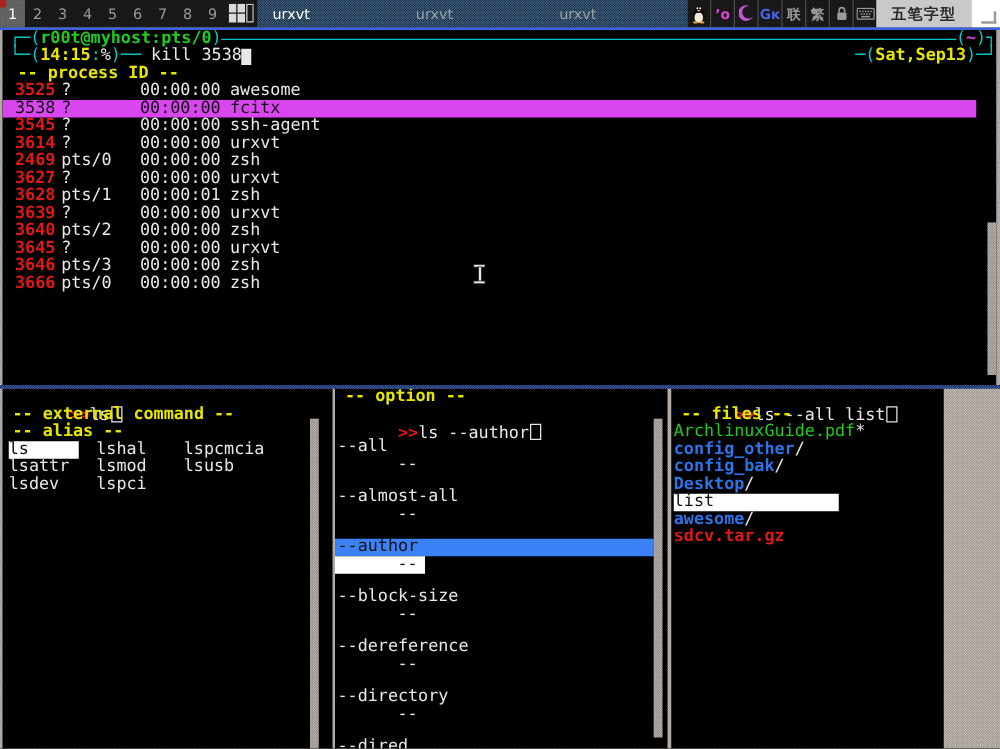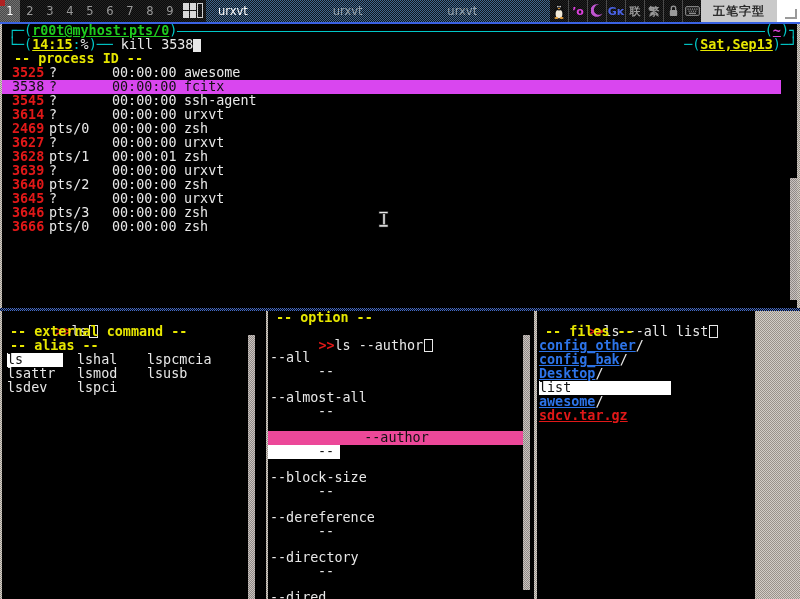--- a/index.html
+++ b/index.html
@@ -53,40 +53,40 @@
   .t-main{left:2px;top:24px;width:795px;height:284px;}
   .t-left{left:2px;top:311px;width:264px;height:288px;}
   .t-mid{left:268px;top:311px;width:266px;height:288px;}
   .t-right{left:537px;top:311px;width:218px;height:288px;}
   .hsep{position:absolute;left:0;top:308px;width:800px;height:3px;}
   .tl{height:14px;line-height:14px;font-size:13.4px;white-space:pre;}
   .pline{display:flex;align-items:center;padding-left:6px;}
   .rule{flex:1;height:1px;background:#00c8c8;}
   .spacer{flex:1;}
   .cy{color:#00c8c8;} .gr{color:#1ecb1e;} .ye{color:#e6e600;} .wh{color:#e8e8e8;}
-  .mg{color:#d645d6;} .rd{color:#e01818;} .bl{color:#2d74e8;} .b{font-weight:bold;text-decoration:underline;}
+  .mg{color:#d645d6;} .rd{color:#e01818;} .bl{color:#2d74e8;} .b{font-weight:bold;}
   .cursor-fill{display:inline-block;width:8px;height:13px;background:#e8e8e8;vertical-align:-2px;}
   .cursor-hollow{display:inline-block;width:7px;height:11px;border:1px solid #e8e8e8;vertical-align:-2px;margin-left:1px;}
   .hdr{padding-left:8px;color:#e6e600;font-weight:bold;}
   .prompt-line{padding-left:5px;}
   .p-sym{color:#e01818;font-weight:bold;}
 
   .prow{height:14px;line-height:14px;font-size:13.4px;white-space:pre;width:779px;padding-left:10px;box-sizing:border-box;}
   .prow span{display:inline-block;}
   .prow .c-pid{width:37px;color:#e01818;font-weight:bold;}
   .prow .c-tty{width:63px;}
   .prow .c-time{width:72px;}
   .prow.hl{background:#d946ef;}
   .prow.hl span{color:#111;font-weight:normal;}
 
   .grid-line{padding-left:5px;}
   .grid-line .cell{display:inline-block;width:70px;}
   .cell .hl-pill{display:inline-block;width:56px;background:#fff;color:#111;}
   .opt-line{padding-left:2px;width:253px;margin-top:12px;}
-  .opt-line.sel{background:#ec4899;color:#111;text-align:center;}
+  .opt-line.sel{background:#3b82f6;color:#111;}
   .opt-desc{padding-left:50px;width:253px;box-sizing:border-box;}
   .opt-desc.sel{background:#fff;color:#111;width:72px;}
   .file-line{padding-left:2px;}
   .file-hl{display:inline-block;width:132px;background:#fff;color:#111;}
 
   .sb{position:absolute;width:7px;}
   .sb-main{left:788px;top:154px;height:122px;}
   .sb-left{left:246px;top:24px;height:264px;}
   .sb-mid{left:255px;top:24px;height:255px;}
   .sb-right{left:251px;top:221px;height:67px;}
@@ -291,20 +291,21 @@
       </div>
     <div class="sb sb-mid ck ck-sb"></div>
   </div>
 
   <div class="term t-right">
     <div class="tl prompt-line" style="padding-left:2px">
       <span class="p-sym">&gt;&gt;</span><span class="wh">ls --all list</span><span class="cursor-hollow"></span>
     </div>
     <div class="tl hdr">-- files --</div>
     <div id="file-list">
+        <div class="tl file-line"><span class="gr">ArchlinuxGuide.pdf</span><span class="wh">*</span></div>
         <div class="tl file-line"><span class="bl b">config_other</span><span class="wh">/</span></div>
         <div class="tl file-line"><span class="bl b">config_bak</span><span class="wh">/</span></div>
         <div class="tl file-line"><span class="bl b">Desktop</span><span class="wh">/</span></div>
         <div class="tl file-line"><span class="file-hl">list</span></div>
         <div class="tl file-line"><span class="bl b">awesome</span><span class="wh">/</span></div>
         <div class="tl file-line"><span class="rd b">sdcv.tar.gz</span></div>
       </div>
     <div class="sb sb-right ck ck-sb"></div>
   </div>
 

